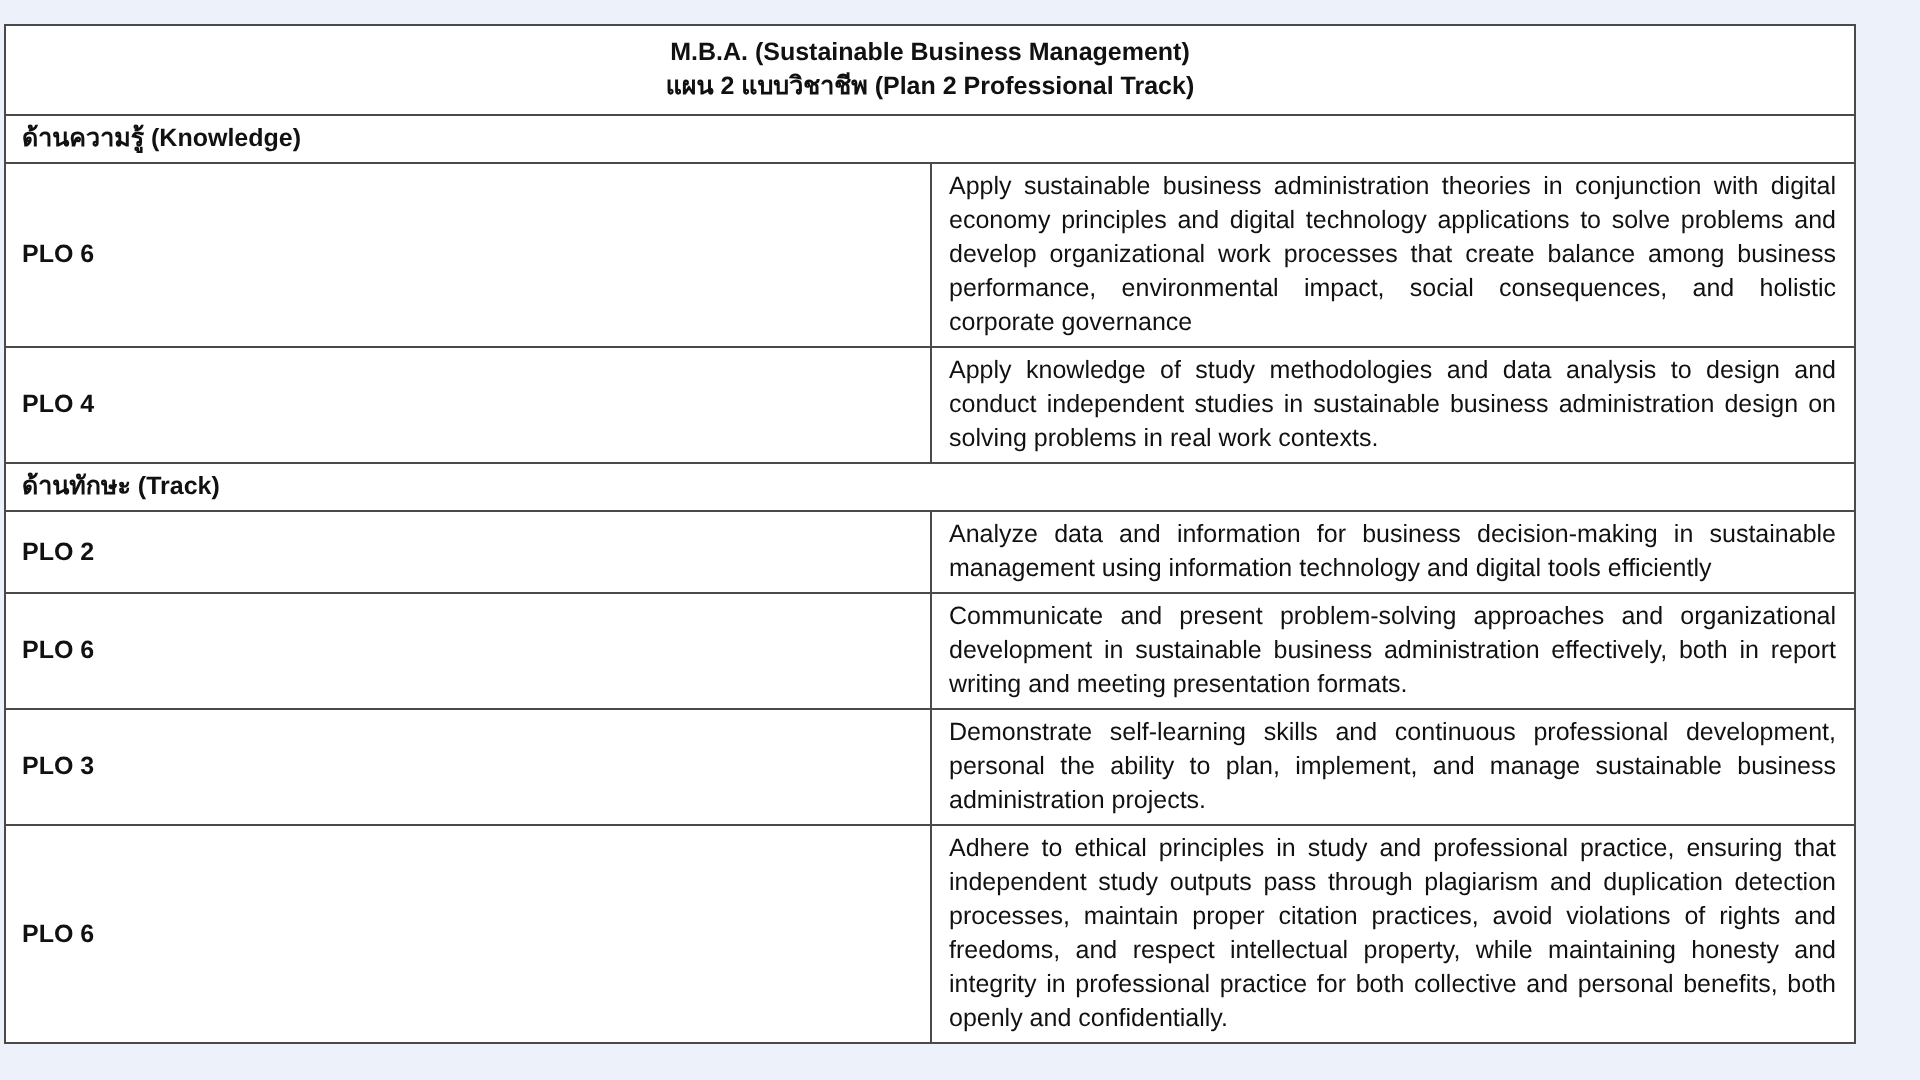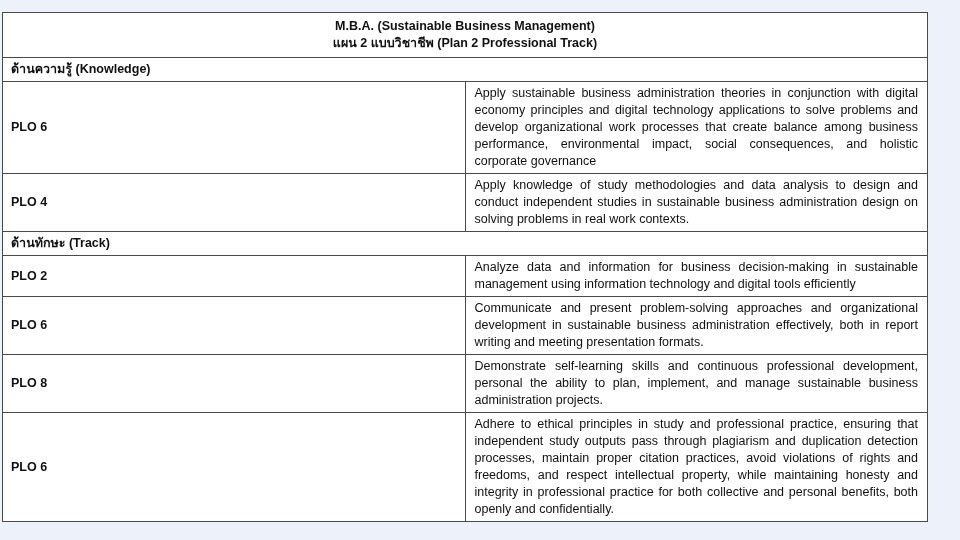--- a/index.html
+++ b/index.html
@@ -81,21 +81,21 @@
       </tr>
       <tr class="single-line">
         <td class="code-cell">PLO 2</td>
         <td class="desc-cell">Analyze data and information for business decision-making in sustainable management using information technology and digital tools efficiently</td>
       </tr>
       <tr>
         <td class="code-cell">PLO 6</td>
         <td class="desc-cell">Communicate and present problem-solving approaches and organizational development in sustainable business administration effectively, both in report writing and meeting presentation formats.</td>
       </tr>
       <tr>
-        <td class="code-cell">PLO 8</td>
+        <td class="code-cell">PLO 3</td>
         <td class="desc-cell">Demonstrate self-learning skills and continuous professional development, personal the ability to plan, implement, and manage sustainable business administration projects.</td>
       </tr>
 
       <tr>
         <td class="code-cell">PLO 6</td>
         <td class="desc-cell">Adhere to ethical principles in study and professional practice, ensuring that independent study outputs pass through plagiarism and duplication detection processes, maintain proper citation practices, avoid violations of rights and freedoms, and respect intellectual property, while maintaining honesty and integrity in professional practice for both collective and personal benefits, both openly and confidentially.</td>
       </tr>
 
     </tbody>
   </table>

